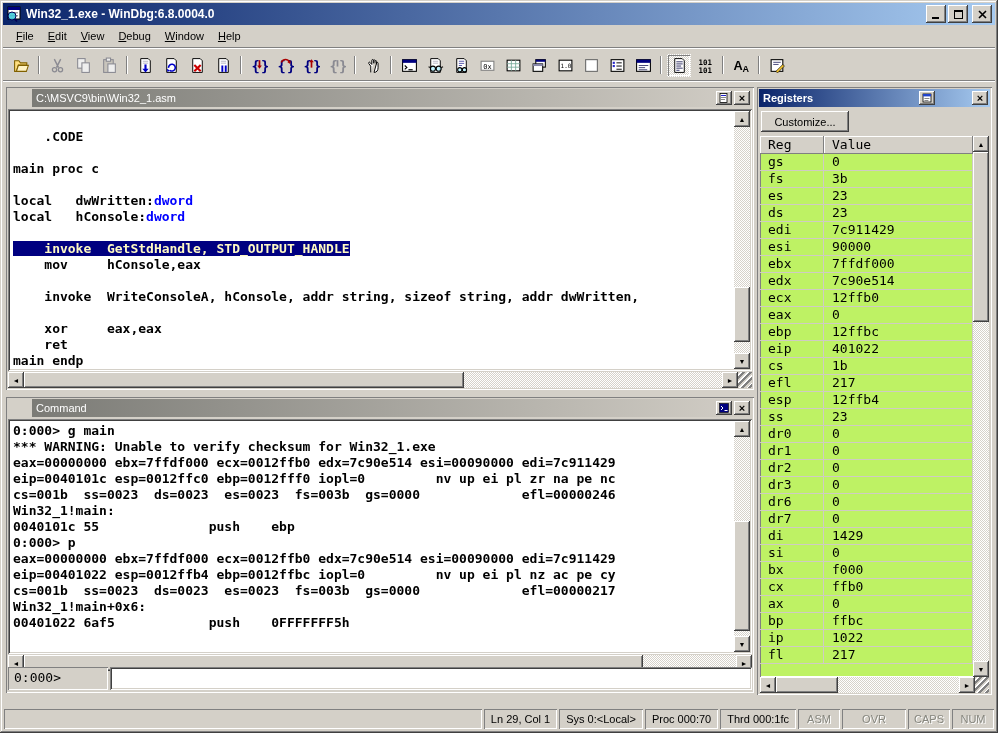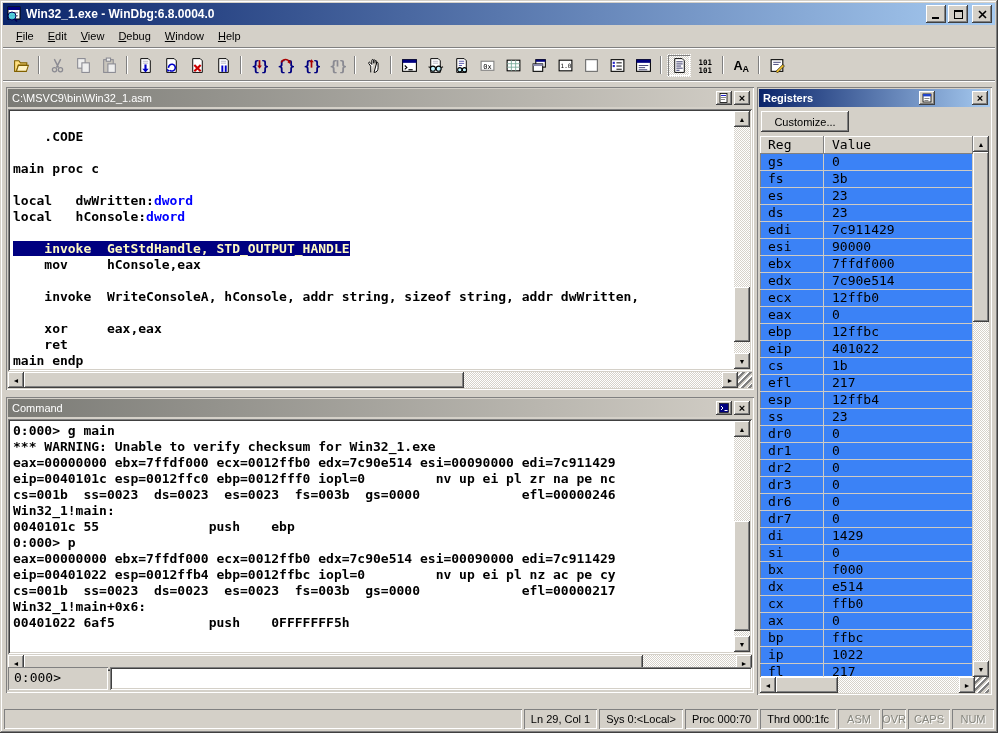--- a/index.html
+++ b/index.html
@@ -29,21 +29,21 @@
   .tbtn{width:24px;height:23px;display:flex;align-items:center;justify-content:center;margin:0 1px;border:1px solid transparent;}
   .tbtn svg{width:17px;height:17px;display:block;}
   .tbtn.on{box-shadow:inset 1px 1px #808080, inset -1px -1px #fff;
     background-image:conic-gradient(#fff 25%,#d6d2ca 0 50%,#fff 0 75%,#d6d2ca 0);background-size:2px 2px;}
   .tsep{width:2px;height:18px;margin:0 4px;border-left:1px solid #808080;border-right:1px solid #fff;}
   .tbgroove{position:absolute;left:3px;right:3px;top:80px;height:2px;border-top:1px solid #808080;border-bottom:1px solid #fff;}
   
   .mdi{position:absolute;left:3px;top:83px;right:3px;bottom:30px;background:#d4d0c8;}
   .pane{position:absolute;background:#d4d0c8;box-shadow:inset 1px 1px #808080, inset -1px -1px #fff;padding:2px;}
   .ptitle{height:18px;display:flex;align-items:center;padding:0 2px 0 4px;color:#fff;font-size:11px;}
-  .ptitle.inactive{background:linear-gradient(90deg,#7b7b76 0%,#d2cec6 100%);}
+  .ptitle.inactive{background:linear-gradient(90deg,#7b7b76 0%,#d2cec6 100%);margin-left:24px;}
   .ptitle.active{background:linear-gradient(90deg,#0a246a 0%,#a6caf0 100%);font-weight:bold;gap:35px;}
   .ptitle .ptext{flex:1;white-space:nowrap;overflow:hidden;}
   .pbtn{width:16px;height:14px;margin-left:2px;background:#d4d0c8;display:flex;align-items:center;justify-content:center;
     box-shadow:inset -1px -1px #404040, inset 1px 1px #fff, inset -2px -2px #808080, inset 2px 2px #d4d0c8;
     font-size:11px;line-height:10px;color:#000;font-weight:bold;}
   .pbtn svg{width:10px;height:10px;display:block;}
   .mono{font-family:"DejaVu Sans Mono","Liberation Mono",monospace;font-size:13px;line-height:16px;}
   .field{background:#fff;box-shadow:inset 1px 1px #808080, inset -1px -1px #fff, inset 2px 2px #404040, inset -2px -2px #d4d0c8;font-weight:bold;}
   
   .track{background:#fff;background-image:conic-gradient(#d6d2ca 25%,transparent 0 50%,#d6d2ca 0 75%,transparent 0);background-size:2px 2px;}
@@ -73,21 +73,21 @@
   .cmd-inrow{position:absolute;left:2px;right:2px;bottom:3px;height:23px;display:flex;align-items:center;}
   .prompt{width:100px;height:23px;padding:3px 0 8px 6px;background:#d4d0c8;
     box-shadow:inset 1px 1px #808080, inset -1px -1px #fff;}
   .cmdinput{flex:1;height:23px;border:none;outline:none;margin-left:2px;padding:2px 4px;background:#fff;
     box-shadow:inset 1px 1px #808080, inset -1px -1px #fff, inset 2px 2px #404040, inset -2px -2px #d4d0c8;}
   
   .reg-pane{left:754px;top:4px;width:235px;height:608px;}
   .customize{position:absolute;left:4px;top:24px;width:88px;height:21px;background:#d4d0c8;
     display:flex;align-items:center;justify-content:center;
     box-shadow:inset -1px -1px #404040, inset 1px 1px #fff, inset -2px -2px #808080, inset 2px 2px #d4d0c8;}
-  .regtable{position:absolute;left:3px;right:3px;top:49px;height:541px;background:#3b82f6;
+  .regtable{position:absolute;left:3px;right:3px;top:49px;height:541px;background:#bef264;
     box-shadow:inset 1px 1px #808080, inset -1px -1px #fff;display:flex;}
   .regcols{flex:1;overflow:hidden;position:relative;}
   .rhead{display:flex;height:18px;}
   .rhcell{background:#d4d0c8;padding:1px 0 0 8px;
     box-shadow:inset -1px -1px #808080, inset 1px 1px #fff;}
   .rhcell.c0{width:64px;flex:0 0 64px;}
   .rhcell.c1{flex:1;}
   .rrow{display:flex;height:17px;}
   .rcell{width:64px;flex:0 0 64px;padding:0 0 0 8px;border-right:1px solid #cfcbc3;border-bottom:1px solid #cfcbc3;white-space:nowrap;overflow:hidden;}
   .rcell.val{flex:1;width:auto;}
@@ -569,24 +569,20 @@
             </div>
             <div class="rrow">
               <div class="rcell">si</div>
               <div class="rcell val">0</div>
             </div>
             <div class="rrow">
               <div class="rcell">bx</div>
               <div class="rcell val">f000</div>
             </div>
             <div class="rrow">
-              <div class="rcell">dx</div>
-              <div class="rcell val">e514</div>
-            </div>
-            <div class="rrow">
               <div class="rcell">cx</div>
               <div class="rcell val">ffb0</div>
             </div>
             <div class="rrow">
               <div class="rcell">ax</div>
               <div class="rcell val">0</div>
             </div>
             <div class="rrow">
               <div class="rcell">bp</div>
               <div class="rcell val">ffbc</div>
@@ -622,18 +618,18 @@
 
   </div>
 
   <div class="statusbar" id="statusbar">
       <div class="sfill"></div>
       <div class="scell">Ln 29, Col 1</div>
       <div class="scell">Sys 0:&lt;Local&gt;</div>
       <div class="scell">Proc 000:70</div>
       <div class="scell">Thrd 000:1fc</div>
       <div class="scell stog" style="width: 42px;">ASM</div>
-      <div class="scell stog" style="width: 24px;">OVR</div>
+      <div class="scell stog" style="width: 64px;">OVR</div>
       <div class="scell stog" style="width: 42px;">CAPS</div>
       <div class="scell stog" style="width: 42px;">NUM</div>
     </div>
 
 </div>
 
 </body></html>

